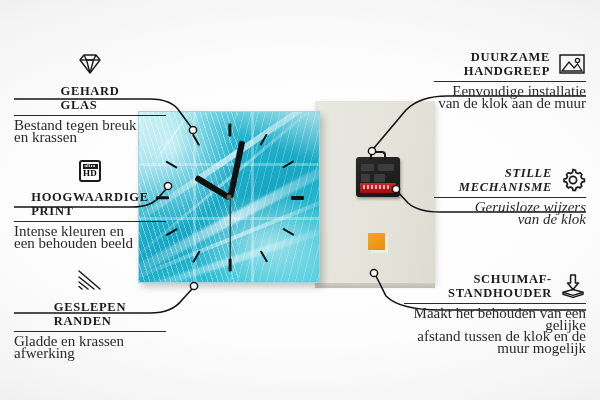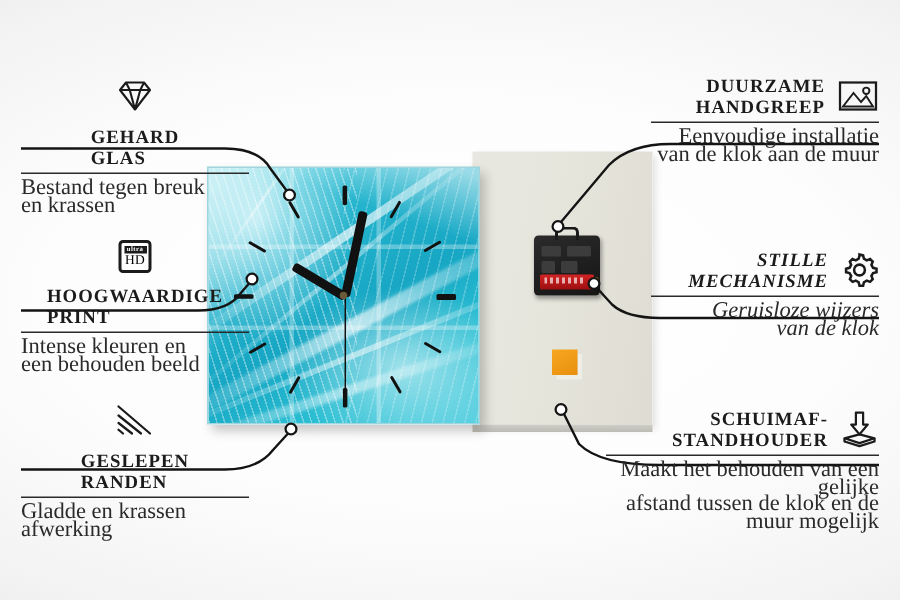--- a/index.html
+++ b/index.html
@@ -104,21 +104,21 @@
   .left .co-desc{text-align:left;}
   .right .head-row{justify-content:flex-end;}
   .right .co-title{text-align:right;}
   .right .co-desc{text-align:right;}
   .ico{flex:0 0 auto;display:block;}
   .hdbadge{
     width:22px;height:22px;border:2px solid #1b1b1b;border-radius:3px;
     display:flex;flex-direction:column;align-items:center;justify-content:center;line-height:1;
   }
   .hdbadge .u{font-size:4.5px;font-weight:bold;letter-spacing:.3px;background:#1b1b1b;color:#fff;padding:0 2px;}
-  .hdbadge .h{font-size:9px;font-weight:normal;letter-spacing:.2px;}
+  .hdbadge .h{font-size:9px;font-weight:bold;letter-spacing:.2px;}
   svg{display:block;}
   .lines{position:absolute;left:0;top:0;width:600px;height:400px;pointer-events:none;}
 </style>
 </head>
 <body>
 
 <div id="stage">
 
   <div class="photo">
 

